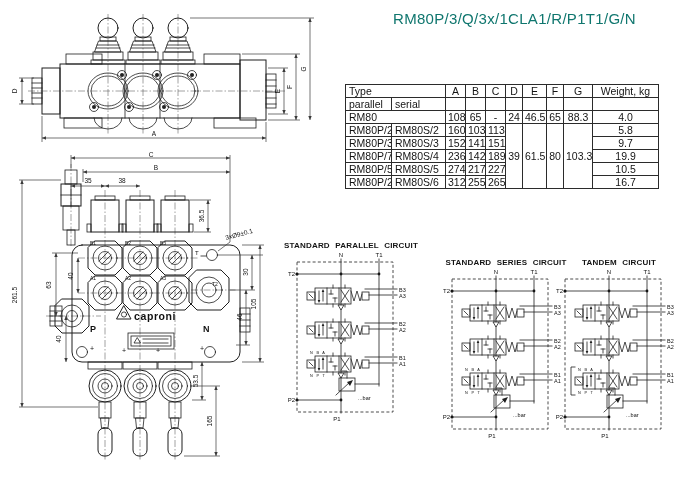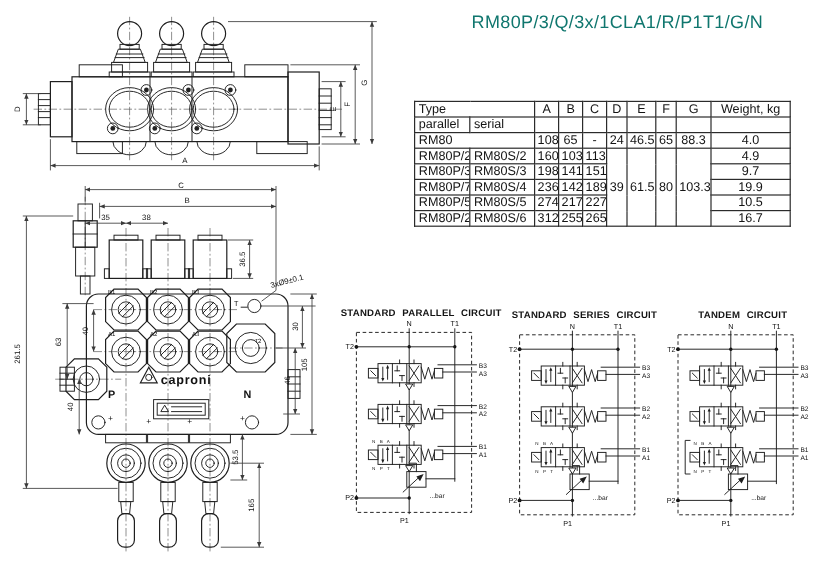--- a/index.html
+++ b/index.html
@@ -201,26 +201,26 @@
   <tr>
     <td class="l">RM80P/2</td>
     <td class="l">RM80S/2</td>
     <td>160</td>
     <td>103</td>
     <td>113</td>
     <td rowspan="5">39</td>
     <td rowspan="5">61.5</td>
     <td rowspan="5">80</td>
     <td rowspan="5">103.3</td>
-    <td>4.9</td>
+    <td>5.8</td>
   </tr>
   <tr>
     <td class="l">RM80P/3</td>
     <td class="l">RM80S/3</td>
-    <td>198</td>
+    <td>152</td>
     <td>141</td>
     <td>151</td>
     <td>9.7</td>
   </tr>
   <tr>
     <td class="l">RM80P/7</td>
     <td class="l">RM80S/4</td>
     <td>236</td>
     <td>142</td>
     <td>189</td>
@@ -444,21 +444,21 @@
     <path class="dim" d="M186 250 H200"></path>
     <line class="dim" x1="196" y1="212" x2="196" y2="250" marker-start="url(#arF)" marker-end="url(#arF)"></line>
     <text class="dimtxt" text-anchor="middle" x="192" y="231" transform="rotate(-90 192 231)">53.5</text>
 
     <path class="dim" d="M186 236 H214 M178 306 H214"></path>
     <line class="dim" x1="210" y1="236" x2="210" y2="306" marker-start="url(#arF)" marker-end="url(#arF)"></line>
     <text class="dimtxt" text-anchor="middle" x="206" y="271" transform="rotate(-90 206 271)">165</text>
   </g>
 </svg>
 
-<div class="circuit" style="left:283px;top:256px">
+<div class="circuit" style="left:283px;top:241px">
   <div class="ctitle">STANDARD PARALLEL CIRCUIT</div>
   <svg width="128" height="186" viewBox="0 0 128 186">
     <defs>
       <g id="valveSym">
         <rect class="s08" x="8" y="0" width="36" height="16"></rect>
         <path class="s08" d="M20 0 V16 M32 0 V16"></path>
         <path class="s08" d="M12 3 V13 M16 3 V13"></path>
         <polygon points="12,15 10.7,12 13.3,12" fill="#1f1f1f"></polygon>
         <polygon points="16,1 14.7,4 17.3,4" fill="#1f1f1f"></polygon>
         <path class="s08" d="M24 2 V6 M22 6 H26 M28 10 V14 M26 10 H30"></path>
@@ -504,21 +504,21 @@
     </g>
     <text class="ptxt" x="75" y="150">...bar</text>
     <circle cx="14" cy="150" r="1.6" fill="#111"></circle>
       <circle cx="58" cy="150" r="1.4" fill="#111"></circle>
     <text class="ctxt" text-anchor="end" x="12" y="152">P2</text>
     <path class="s08" d="M14 150 H58"></path>
     <text class="ctxt" text-anchor="middle" x="54" y="171">P1</text>
   </svg>
 </div>
 
-<div class="circuit" style="left:419px;top:258px">
+<div class="circuit" style="left:438px;top:258px">
   <div class="ctitle">STANDARD SERIES CIRCUIT</div>
   <svg width="128" height="186" viewBox="0 0 128 186">
     <text class="ctxt" text-anchor="middle" x="58" y="7">N</text>
     <text class="ctxt" text-anchor="middle" x="96" y="7">T1</text>
     <path class="s08" d="M58 9 V163 M96 9 V136"></path>
     <rect class="dash" x="14" y="12" width="96" height="150"></rect>
     <circle cx="14" cy="24" r="1.6" fill="#111"></circle>
       <circle cx="58" cy="24" r="1.4" fill="#111"></circle>
       <circle cx="96" cy="24" r="1.4" fill="#111"></circle>
     <text class="ctxt" text-anchor="end" x="12" y="26">T2</text>

